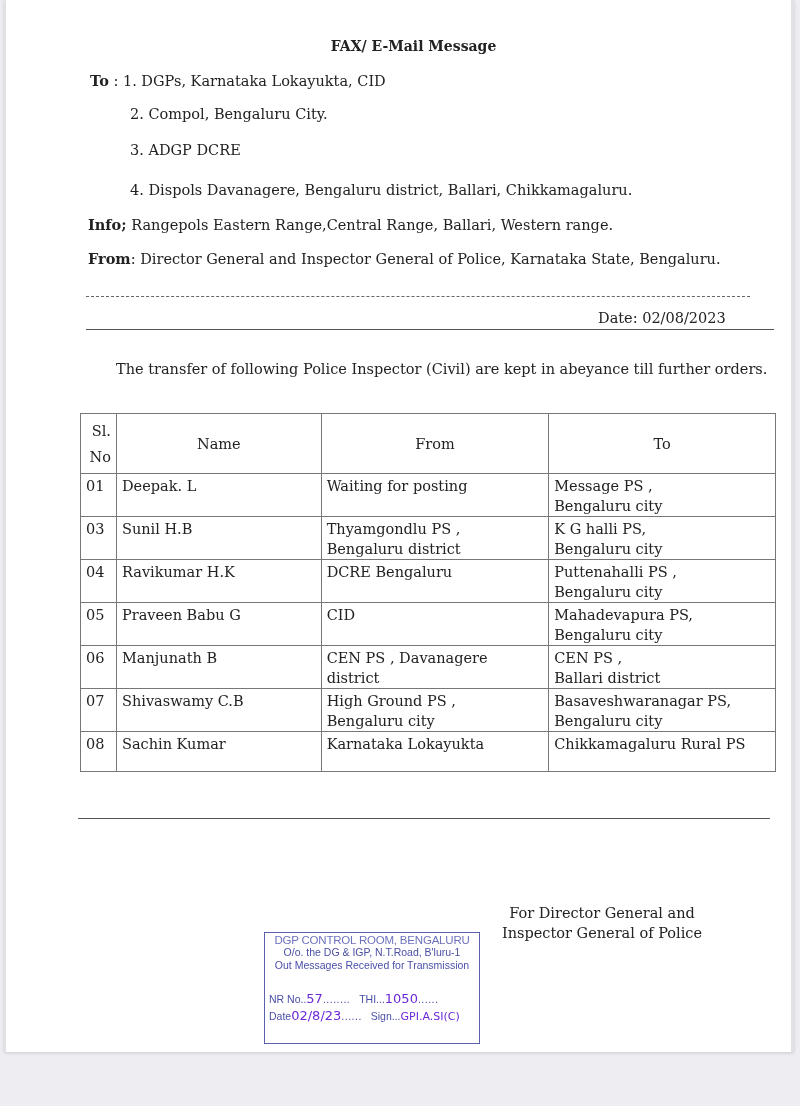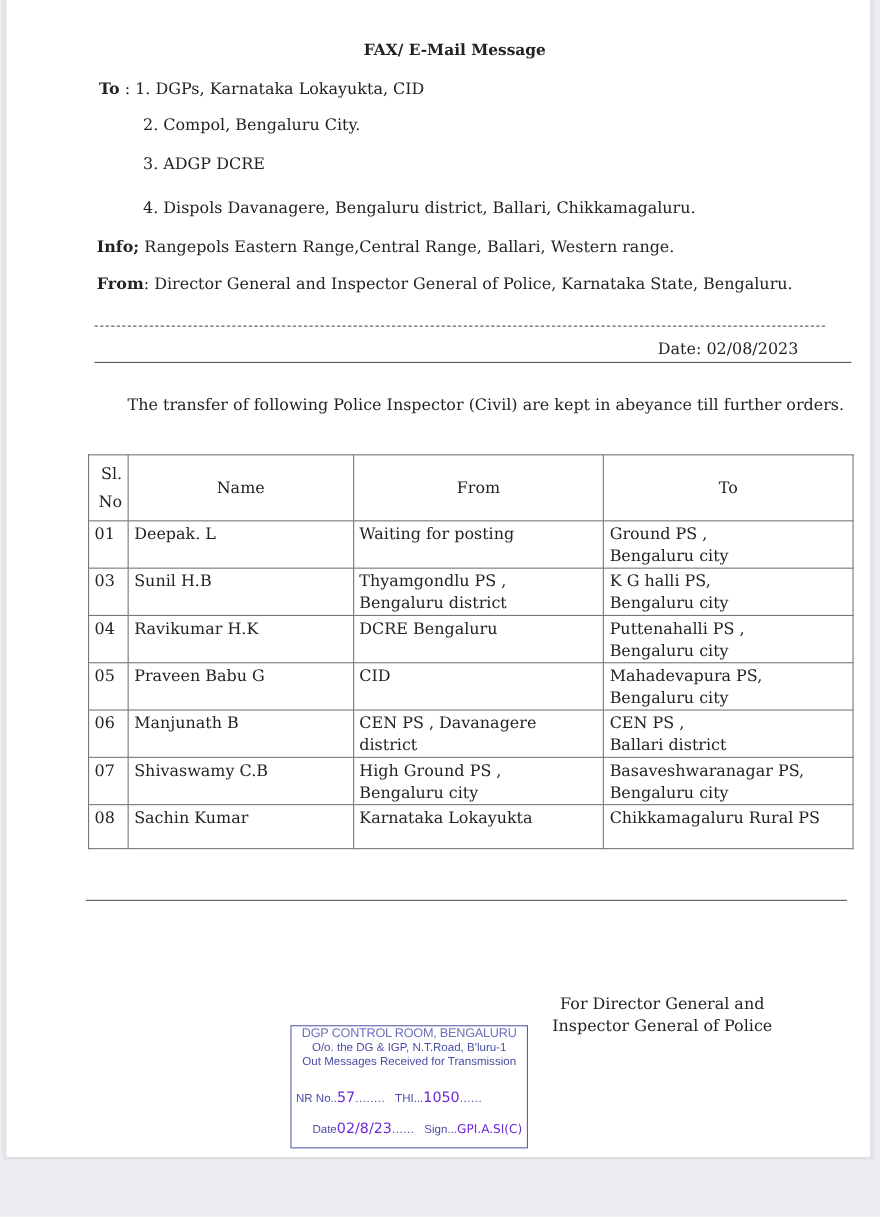--- a/index.html
+++ b/index.html
@@ -98,21 +98,21 @@
           <td>
             <div>01</div>
           </td>
           <td>
             <div>Deepak. L</div>
           </td>
           <td>
             <div>Waiting for posting</div>
           </td>
           <td>
-            <div>Ground PS ,</div>
+            <div>Message PS ,</div>
             <div>Bengaluru city</div>
           </td>
         </tr>
         <tr class="row">
           <td>
             <div>03</div>
           </td>
           <td>
             <div>Sunil H.B</div>
           </td>
@@ -212,19 +212,19 @@
   </div>
 
   <div class="stamp">
     <div class="s1">DGP CONTROL ROOM, BENGALURU</div>
     <div class="s2">O/o. the DG &amp; IGP, N.T.Road, B'luru-1</div>
     <div class="s3">Out Messages Received for Transmission</div>
     <div class="row" style="top:58px;">
       <span>NR No..</span><span class="hw">57</span><span class="dots">........</span>
       <span style="margin-left:6px;">THI...</span><span class="hw">1050</span><span class="dots">......</span>
     </div>
-    <div class="row" style="top:86px;margin-left:15px;">
+    <div class="row" style="top:75px;">
       <span>Date</span><span class="hw">02/8/23</span><span class="dots">......</span>
       <span style="margin-left:6px;">Sign...</span><span class="hw" style="font-size:11px;">GPI.A.SI(C)</span>
     </div>
   </div>
 
 </div>
 
 </body></html>

